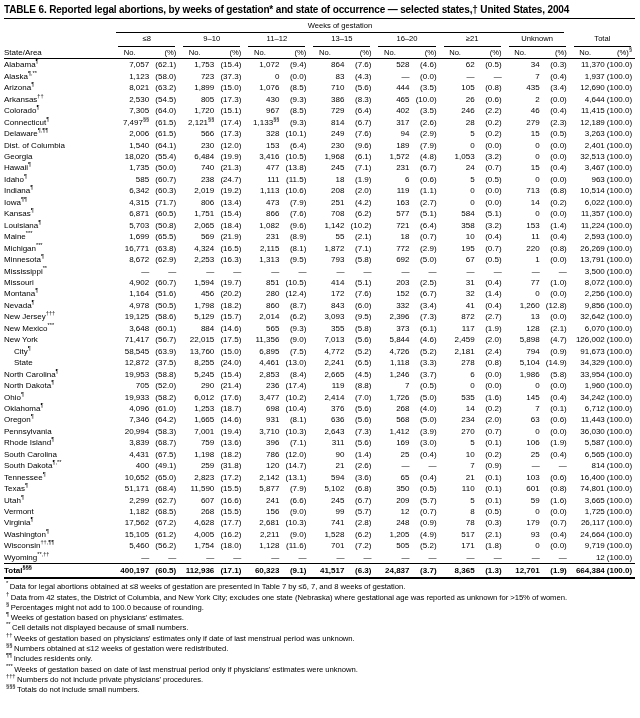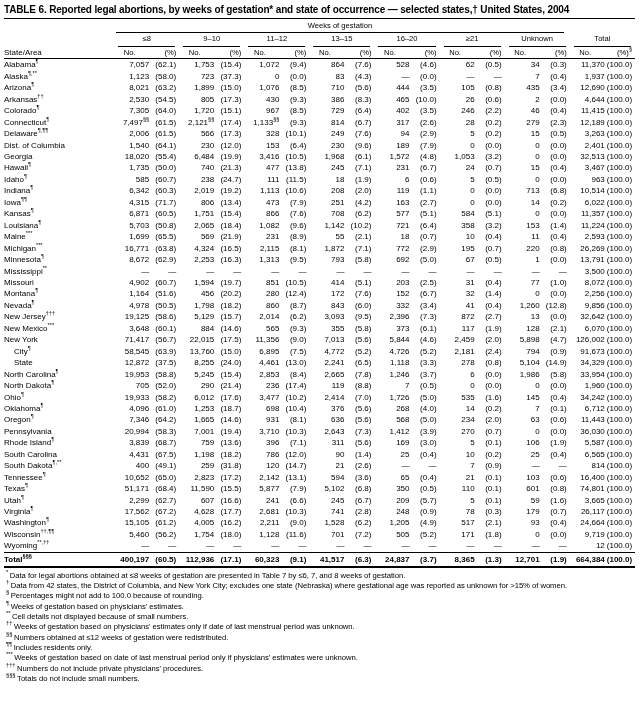--- a/index.html
+++ b/index.html
@@ -632,21 +632,21 @@
         </tr>
         <tr>
           <td class="state">North Carolina<sup>¶</sup></td>
           <td class="num">19,953</td>
           <td class="pct">(58.8)</td>
           <td class="num">5,245</td>
           <td class="pct">(15.4)</td>
           <td class="num">2,853</td>
           <td class="pct">(8.4)</td>
           <td class="num">2,665</td>
-          <td class="pct">(7.8)</td>
+          <td class="pct">(4.5)</td>
           <td class="num">1,246</td>
           <td class="pct">(3.7)</td>
           <td class="num">6</td>
           <td class="pct">(0.0)</td>
           <td class="num">1,986</td>
           <td class="pct">(5.8)</td>
           <td class="num">33,954</td>
           <td class="pct">(100.0)</td>
         </tr>
         <tr>
@@ -849,20 +849,39 @@
           <td class="pct">(6.6)</td>
           <td class="num">245</td>
           <td class="pct">(6.7)</td>
           <td class="num">209</td>
           <td class="pct">(5.7)</td>
           <td class="num">5</td>
           <td class="pct">(0.1)</td>
           <td class="num">59</td>
           <td class="pct">(1.6)</td>
           <td class="num">3,665</td>
+          <td class="pct">(100.0)</td>
+        </tr>
+        <tr>
+          <td class="state">Vermont</td>
+          <td class="num">1,182</td>
+          <td class="pct">(68.5)</td>
+          <td class="num">268</td>
+          <td class="pct">(15.5)</td>
+          <td class="num">156</td>
+          <td class="pct">(9.0)</td>
+          <td class="num">99</td>
+          <td class="pct">(5.7)</td>
+          <td class="num">12</td>
+          <td class="pct">(0.7)</td>
+          <td class="num">8</td>
+          <td class="pct">(0.5)</td>
+          <td class="num">0</td>
+          <td class="pct">(0.0)</td>
+          <td class="num">1,725</td>
           <td class="pct">(100.0)</td>
         </tr>
         <tr>
           <td class="state">Virginia<sup>¶</sup></td>
           <td class="num">17,562</td>
           <td class="pct">(67.2)</td>
           <td class="num">4,628</td>
           <td class="pct">(17.7)</td>
           <td class="num">2,681</td>
           <td class="pct">(10.3)</td>

